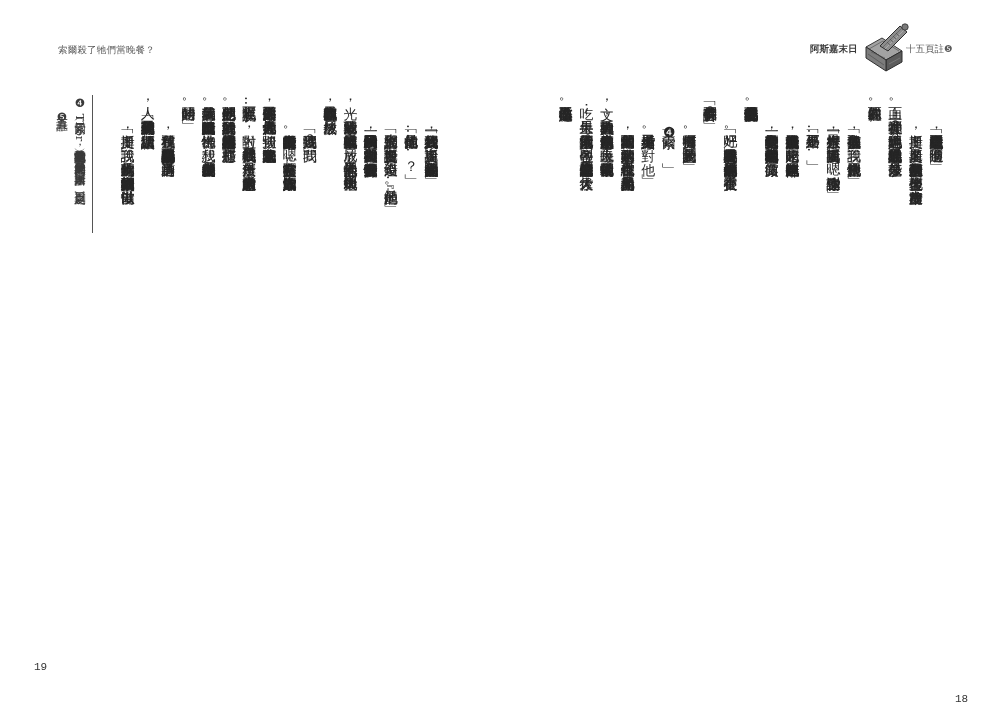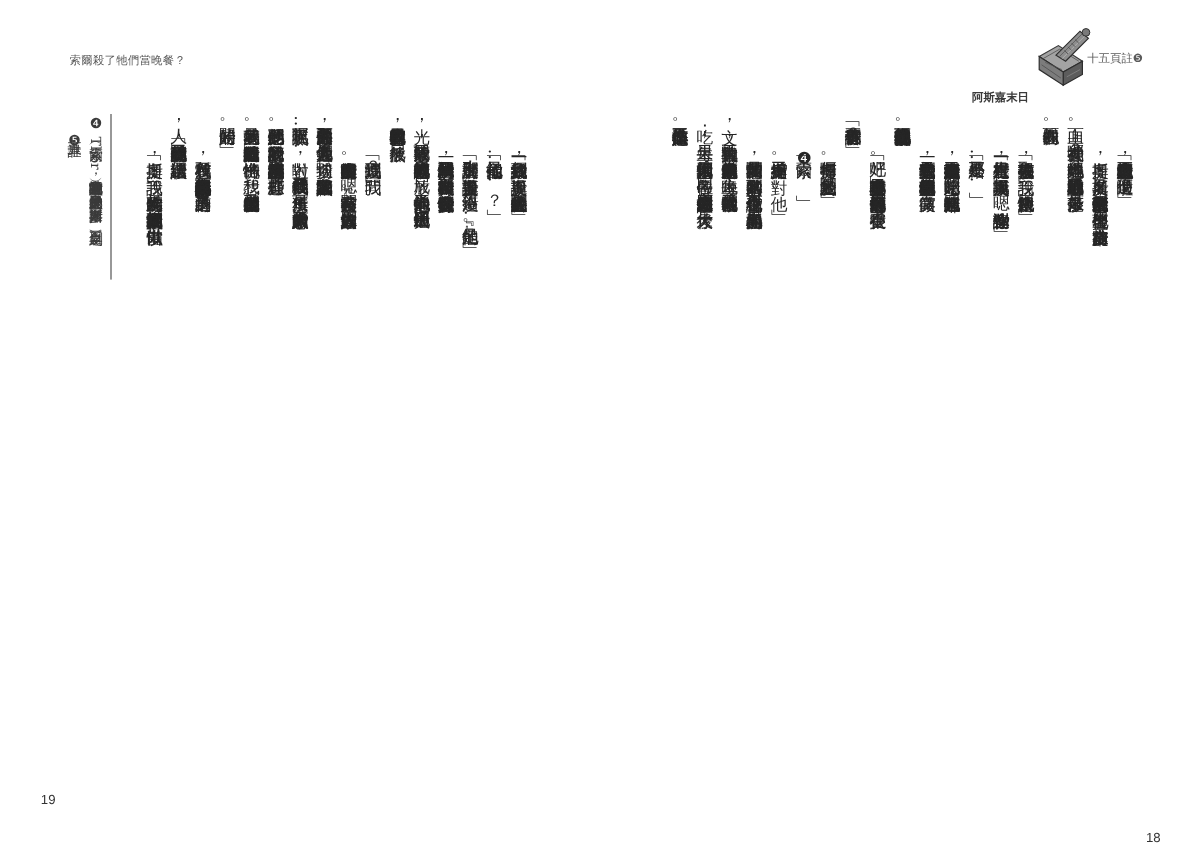--- a/index.html
+++ b/index.html
@@ -47,21 +47,20 @@
       width: 150px;
     }
     .series-title {
       position: absolute;
       left: 2px;
       top: 25px;
       font-size: 9.5px;
       font-weight: bold;
       color: #3a3a3a;
       white-space: nowrap;
-      margin-top: 32px;
     }
     .hammer {
       position: absolute;
       left: 52px;
       top: 2px;
       width: 54px;
       height: 52px;
     }
     .book-title {
       position: absolute;
@@ -121,21 +120,21 @@
       top: 95px;
       width: 1px;
       height: 138px;
       background: #555555;
     }
 
     
     .folio {
       position: absolute;
       top: 661px;
-      font-family: Liberation Sans, sans-serif;
+      font-family: Liberation Mono, monospace;
       font-size: 11px;
       color: #333333;
     }
     .folio-left { left: 34px; }
     .folio-right { left: 455px; margin-top: 32px; } 
   </style>
 </head>
 <body>
 
 <div class="spread">

